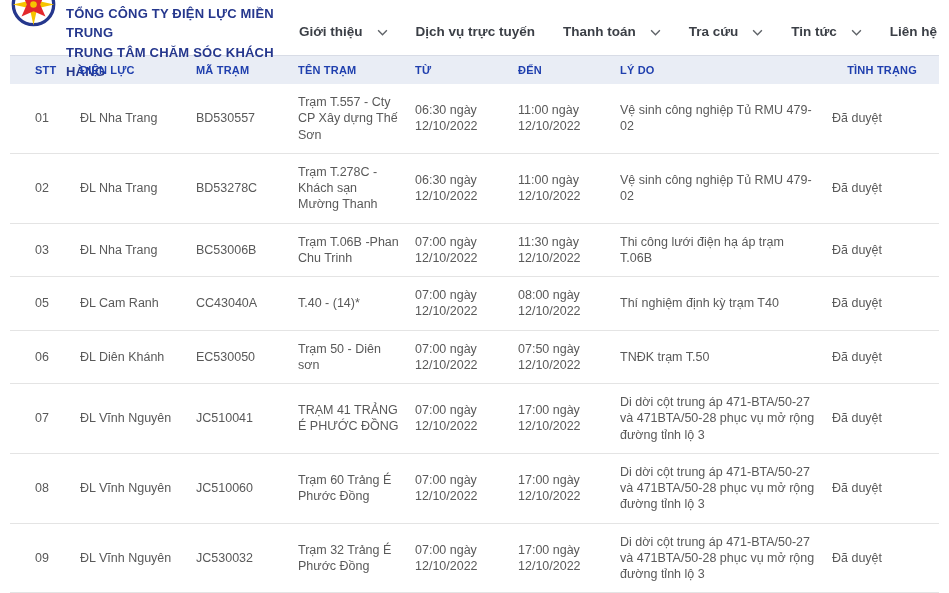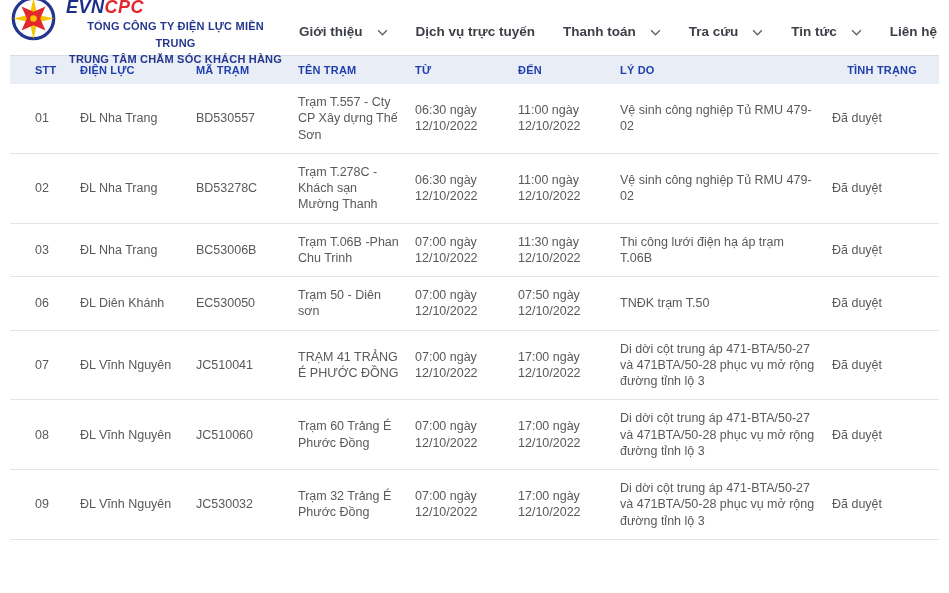--- a/index.html
+++ b/index.html
@@ -8,21 +8,21 @@
 
   
   .site-header { display: flex; justify-content: space-between; align-items: center;
     padding: 11px 6px 3px 10px; height: 55px; background: #fff; }
   .brand { display: flex; align-items: flex-start; gap: 9px; }
   .brand-logo { width: 47px; height: 47px; flex: 0 0 auto; }
   .brand-text { padding-top: 3px; }
   .brand-name { font-size: 18px; font-weight: 800; letter-spacing: .5px; line-height: 1.1; }
   .brand-name .evn { color: #1c2f87; font-style: italic; }
   .brand-name .cpc { color: #e3282d; font-style: italic; }
-  .brand-sub { color: #25378d; font-size: 11px; font-weight: 700; line-height: 1.5; letter-spacing: .2px; text-align: center; }
+  .brand-sub { color: #25378d; font-size: 13px; font-weight: 700; line-height: 1.5; letter-spacing: .2px; }
 
   .main-nav { display: flex; align-items: center; gap: 0; margin-right: 2px; }
   .nav-item { display: flex; align-items: center; gap: 14px; padding: 10px 14px; cursor: pointer;
     font-size: 13.5px; font-weight: 700; color: #3b3f46; white-space: nowrap; }
   .nav-item:last-child { padding-right: 4px; }
   .nav-item .chev { display: inline-flex; margin-top: 2px; }
 
   
   table.outage { border-collapse: collapse; table-layout: fixed; width: 929px; margin-left: 10px; }
   col.c1 { width: 70px; }  col.c2 { width: 116px; } col.c3 { width: 102px; }
@@ -164,20 +164,30 @@
     <td>ĐL Nha Trang</td>
     <td>BC53006B</td>
     <td>Trạm T.06B -Phan Chu Trinh</td>
     <td>07:00 ngày 12/10/2022</td>
     <td>11:30 ngày 12/10/2022</td>
     <td>Thi công lưới điện hạ áp trạm T.06B</td>
     <td class="c-status">Đã duyệt</td>
   </tr>
 
 
+  <tr>
+    <td class="c-stt">05</td>
+    <td>ĐL Cam Ranh</td>
+    <td>CC43040A</td>
+    <td>T.40 - (14)*</td>
+    <td>07:00 ngày 12/10/2022</td>
+    <td>08:00 ngày 12/10/2022</td>
+    <td>Thí nghiệm định kỳ trạm T40</td>
+    <td class="c-status">Đã duyệt</td>
+  </tr>
 
   <tr>
     <td class="c-stt">06</td>
     <td>ĐL Diên Khánh</td>
     <td>EC530050</td>
     <td>Trạm 50 - Diên sơn</td>
     <td>07:00 ngày 12/10/2022</td>
     <td>07:50 ngày 12/10/2022</td>
     <td>TNĐK trạm T.50</td>
     <td class="c-status">Đã duyệt</td>

